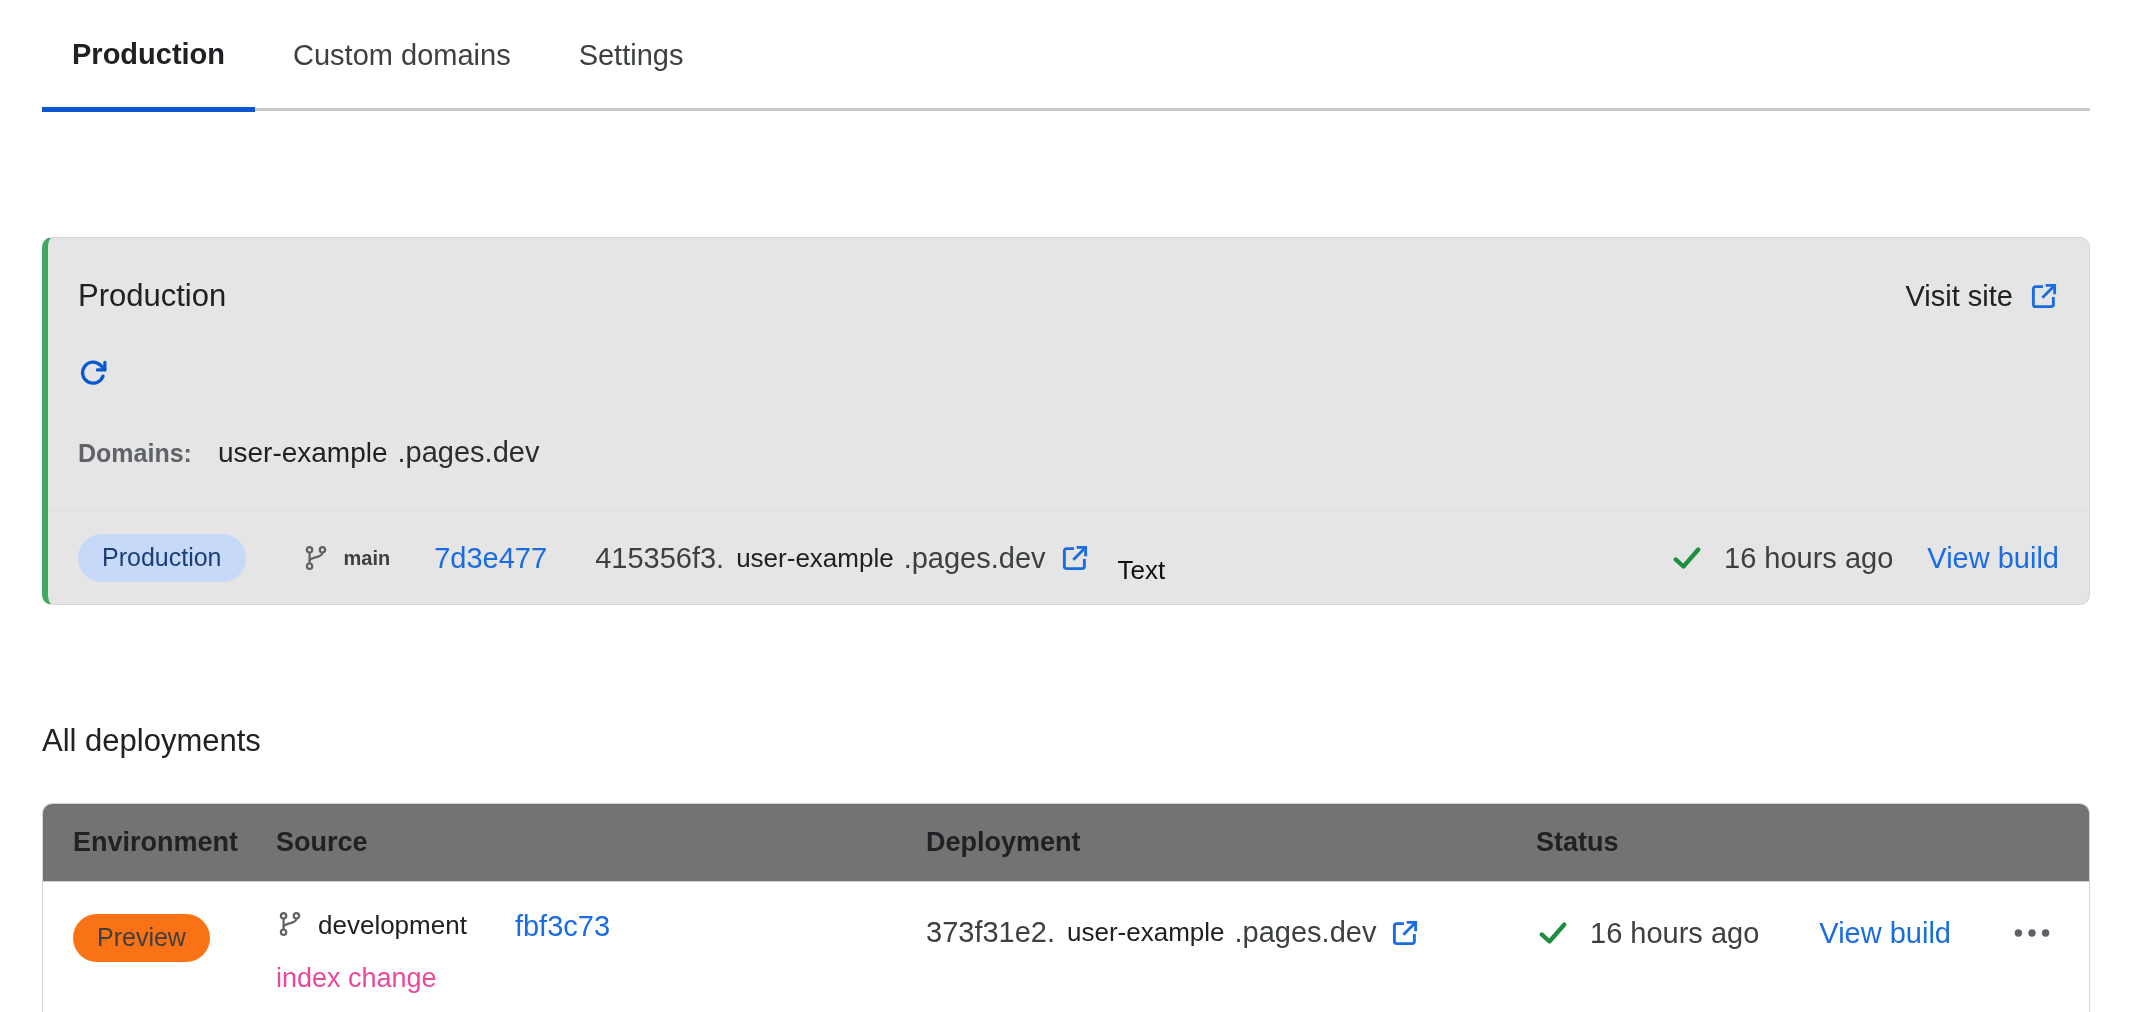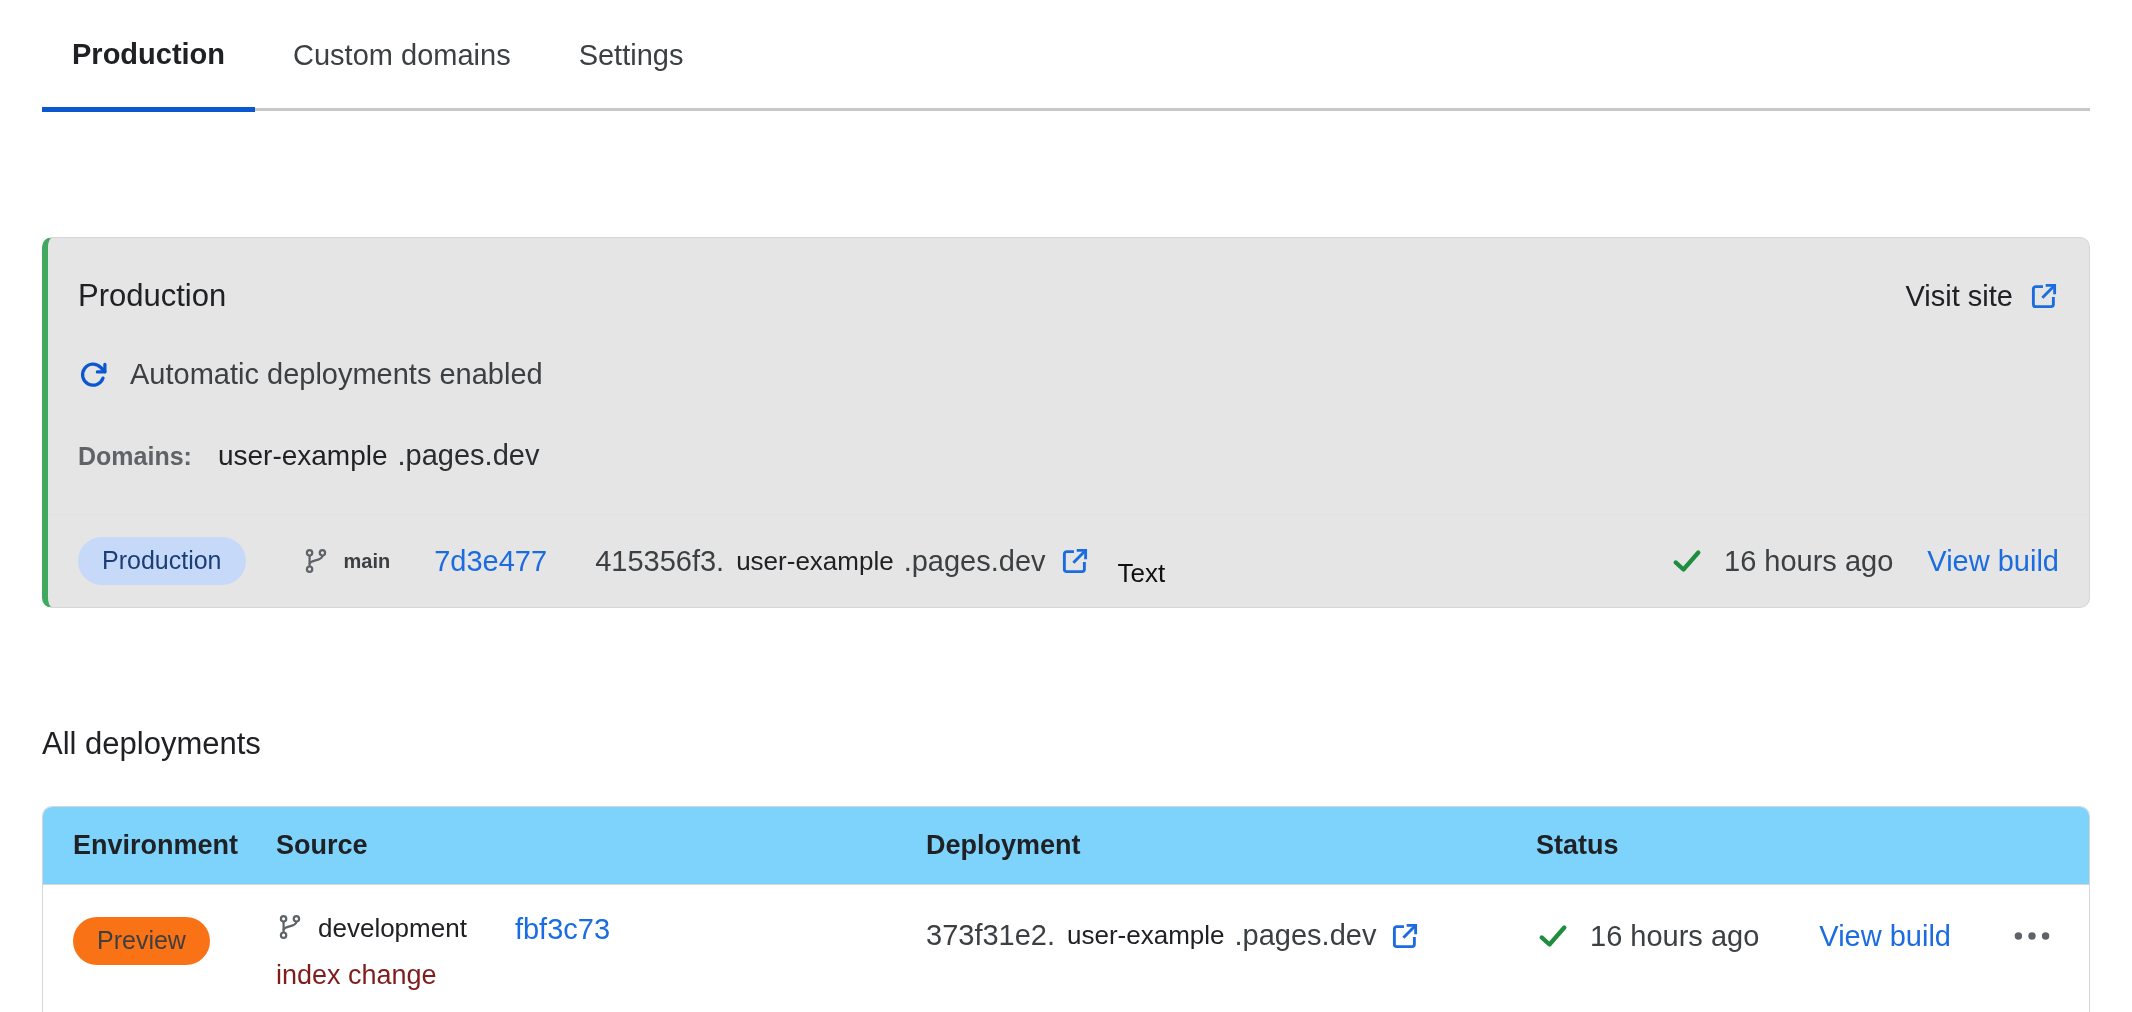--- a/index.html
+++ b/index.html
@@ -132,35 +132,35 @@
     overflow: hidden;
   }
   .thead, .trow {
     display: grid;
     grid-template-columns: 203px 650px 610px 1fr;
     padding: 0 30px;
   }
   .thead {
     height: 78px;
     align-items: center;
-    background: #7dd3fc;
+    background: #737373;
     border-bottom: 1px solid #d6d6d6;
     font-size: 27px; font-weight: bold; color: #202124;
   }
   .trow {
     padding-top: 28px;
     padding-bottom: 32px;
     background: #fff;
     border-bottom: 1px solid #dcdcdc;
     align-items: start;
   }
   .cell-env { padding-top: 4px; }
   .cell-source .src-line1 { display: flex; align-items: flex-start; gap: 14px; }
   .cell-source .src-line2 {
-    margin-top: 14px; font-size: 27px; color: #7f1d1d;
+    margin-top: 20px; font-size: 27px; color: #ec4899;
   }
   .cell-deploy { padding-top: 6px; }
   .cell-status {
     display: flex; align-items: center;
     justify-content: space-between;
     padding-top: 6px;
     padding-right: 6px;
   }
   .kebab { cursor: pointer; display: flex; align-items: center; }
 
@@ -191,21 +191,20 @@
       </div>
     </div>
 
     <div class="auto-row">
       <span class="icon">
         <svg width="30" height="30" viewBox="0 0 24 24" fill="none" stroke="#0b57d0" stroke-width="2.6" stroke-linecap="round" stroke-linejoin="round">
           <polyline points="21.5 3.5 21.5 9.5 15.5 9.5"></polyline>
           <path d="M20 14.5a8.4 8.4 0 1 1-2-8.7l3.5 3.4"></path>
         </svg>
       </span>
-      <span>Automatic deployments enabled</span>
     </div>
 
     <div class="domains-row">
       <span class="domains-label">Domains:</span>
       <span class="domain-name">user-example</span>
       <span class="domain-suffix">.pages.dev</span>
     </div>
   </div>
 
   <div class="prod-deploy-row">

